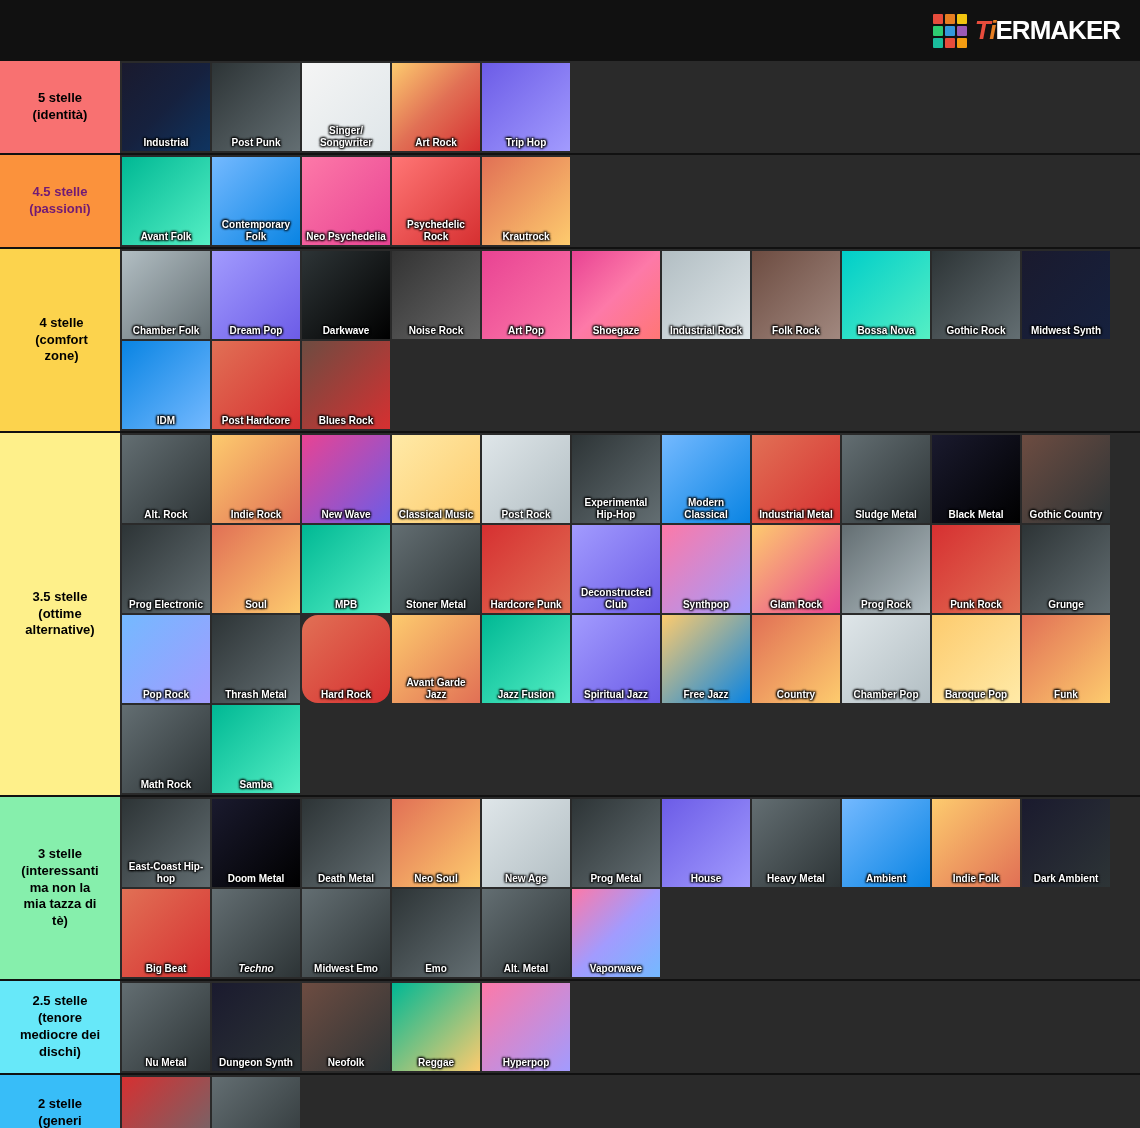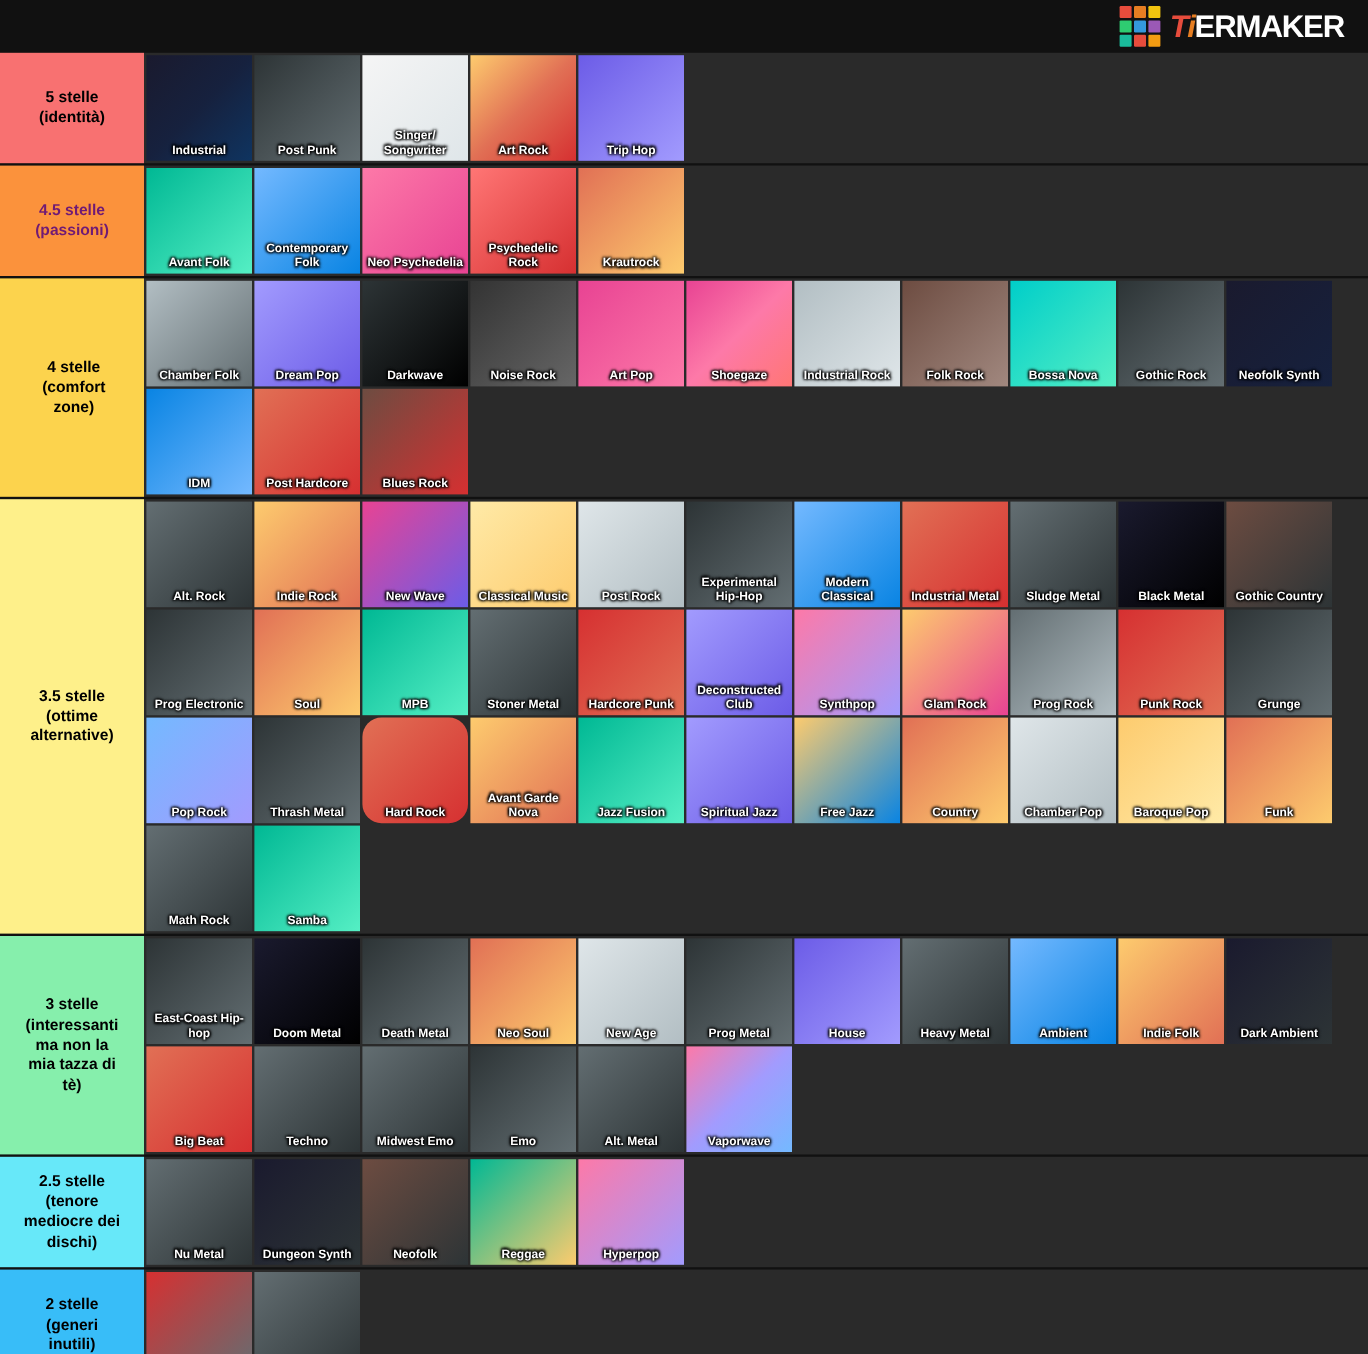--- a/index.html
+++ b/index.html
@@ -56,21 +56,21 @@
       padding: 2px 3px;
       text-shadow: 1px 1px 2px #000, -1px -1px 2px #000, 1px -1px 2px #000, -1px 1px 2px #000;
       line-height: 1.2;
     }
     .header {
       display: flex;
       justify-content: flex-end;
       align-items: center;
       background: #111;
       padding: 8px 20px;
-      height: 44px;
+      height: 61px;
     }
     .logo {
       display: flex;
       align-items: center;
       gap: 8px;
     }
     .logo-grid {
       display: grid;
       grid-template-columns: repeat(3, 10px);
       grid-template-rows: repeat(3, 10px);
@@ -165,21 +165,21 @@
     .bg-deathmetal { background: linear-gradient(135deg, #2d3436 0%, #636e72 100%); }
     .bg-neosoul { background: linear-gradient(135deg, #e17055 0%, #fdcb6e 100%); }
     .bg-newage { background: linear-gradient(135deg, #dfe6e9 0%, #b2bec3 100%); }
     .bg-progmetal { background: linear-gradient(135deg, #2d3436 0%, #636e72 100%); }
     .bg-house { background: linear-gradient(135deg, #6c5ce7 0%, #a29bfe 100%); }
     .bg-heavymetal { background: linear-gradient(135deg, #636e72 0%, #2d3436 100%); }
     .bg-ambient { background: linear-gradient(135deg, #74b9ff 0%, #0984e3 100%); }
     .bg-indiefolk { background: linear-gradient(135deg, #fdcb6e 0%, #e17055 100%); }
     .bg-darkambient { background: linear-gradient(135deg, #1a1a2e 0%, #2d3436 100%); }
     .bg-bigbeat { background: linear-gradient(135deg, #e17055 0%, #d63031 100%); }
-    .bg-techno { background: linear-gradient(135deg, #636e72 0%, #2d3436 100%); }
+    .bg-techno { background: linear-gradient(135deg, #636e72 0%, #2d3436 100%); font-style: italic; }
     .bg-midwestemo { background: linear-gradient(135deg, #636e72 0%, #2d3436 100%); }
     .bg-emo { background: linear-gradient(135deg, #2d3436 0%, #636e72 100%); }
     .bg-altmetal { background: linear-gradient(135deg, #636e72 0%, #2d3436 100%); }
     .bg-vaporwave { background: linear-gradient(135deg, #fd79a8 0%, #a29bfe 50%, #74b9ff 100%); }
     .bg-numetal { background: linear-gradient(135deg, #636e72 0%, #2d3436 100%); }
     .bg-dungeonsynth { background: linear-gradient(135deg, #1a1a2e 0%, #2d3436 100%); }
     .bg-neofolk { background: linear-gradient(135deg, #6d4c41 0%, #2d3436 100%); }
     .bg-reggae { background: linear-gradient(135deg, #00b894 0%, #fdcb6e 100%); }
     .bg-hyperpop { background: linear-gradient(135deg, #fd79a8 0%, #a29bfe 100%); }
     .bg-poppunk { background: linear-gradient(135deg, #d63031 0%, #636e72 100%); }
@@ -279,21 +279,21 @@
           <div class="item bg-folkrock" title="Folk Rock">
             <span class="item-label">Folk Rock</span>
           </div>
           <div class="item bg-bossanova" title="Bossa Nova">
             <span class="item-label">Bossa Nova</span>
           </div>
           <div class="item bg-gothicrock" title="Gothic Rock">
             <span class="item-label">Gothic Rock</span>
           </div>
           <div class="item bg-minimalsynth" title="Minimal Synth">
-            <span class="item-label">Neofolk Synth</span>
+            <span class="item-label">Midwest Synth</span>
           </div>
           <div class="item bg-idm" title="IDM">
             <span class="item-label">IDM</span>
           </div>
           <div class="item bg-posthardcore" title="Post Hardcore">
             <span class="item-label">Post Hardcore</span>
           </div>
           <div class="item bg-bluesrock" title="Blues Rock">
             <span class="item-label">Blues Rock</span>
           </div>
@@ -373,21 +373,21 @@
           <div class="item bg-poprock" title="Pop Rock">
             <span class="item-label">Pop Rock</span>
           </div>
           <div class="item bg-thrashmetal" title="Thrash Metal">
             <span class="item-label">Thrash Metal</span>
           </div>
           <div class="item bg-hardrock" title="Hard Rock">
             <span class="item-label">Hard Rock</span>
           </div>
           <div class="item bg-avantgardejazz" title="Avant Garde Jazz">
-            <span class="item-label">Avant Garde Nova</span>
+            <span class="item-label">Avant Garde Jazz</span>
           </div>
           <div class="item bg-jazzfusion" title="Jazz Fusion">
             <span class="item-label">Jazz Fusion</span>
           </div>
           <div class="item bg-spiritualjazz" title="Spiritual Jazz">
             <span class="item-label">Spiritual Jazz</span>
           </div>
           <div class="item bg-freejazz" title="Free Jazz">
             <span class="item-label">Free Jazz</span>
           </div>

